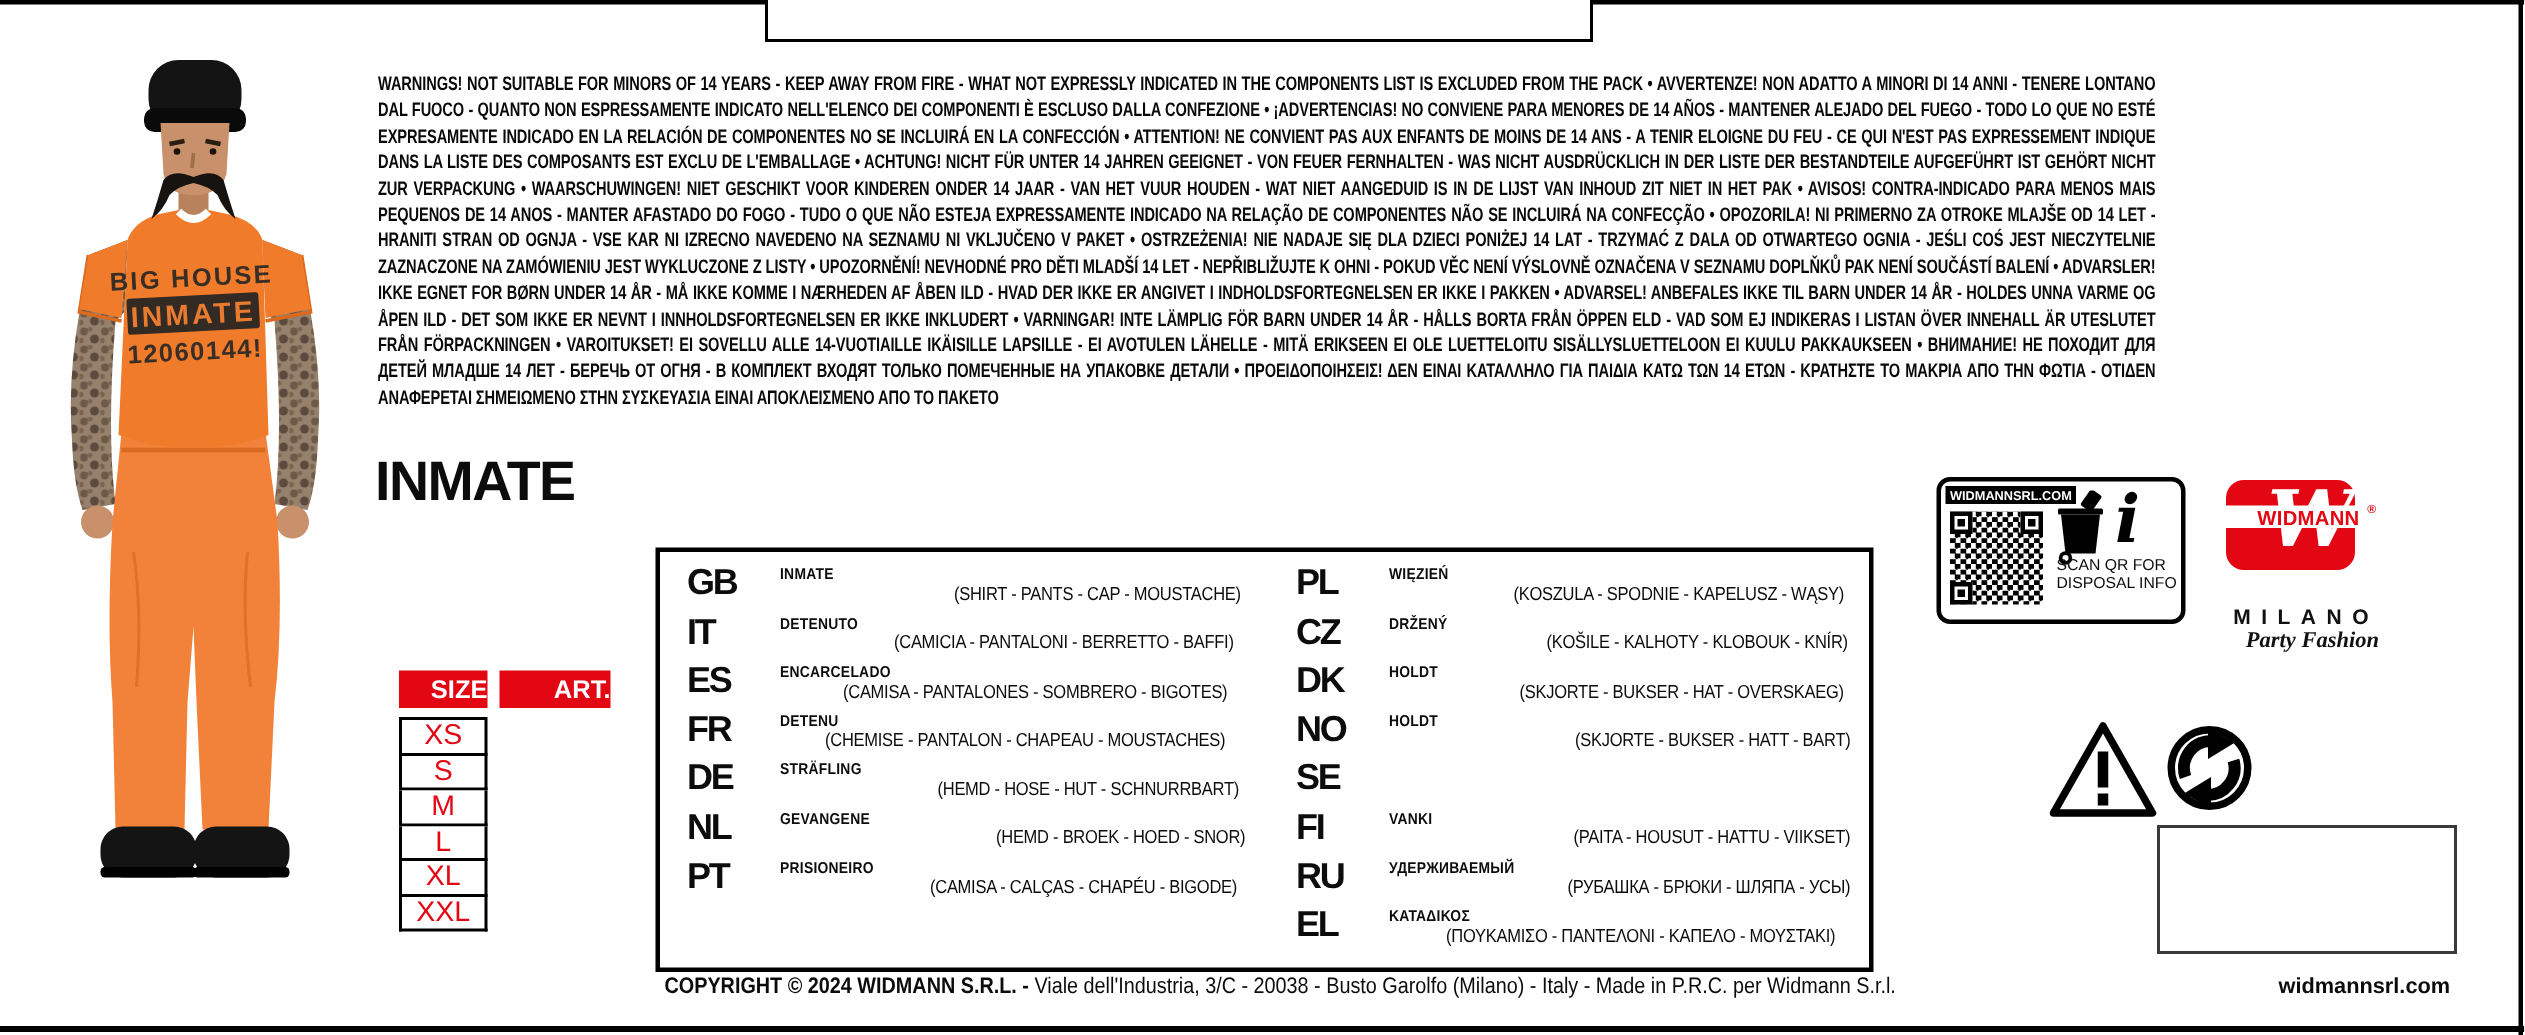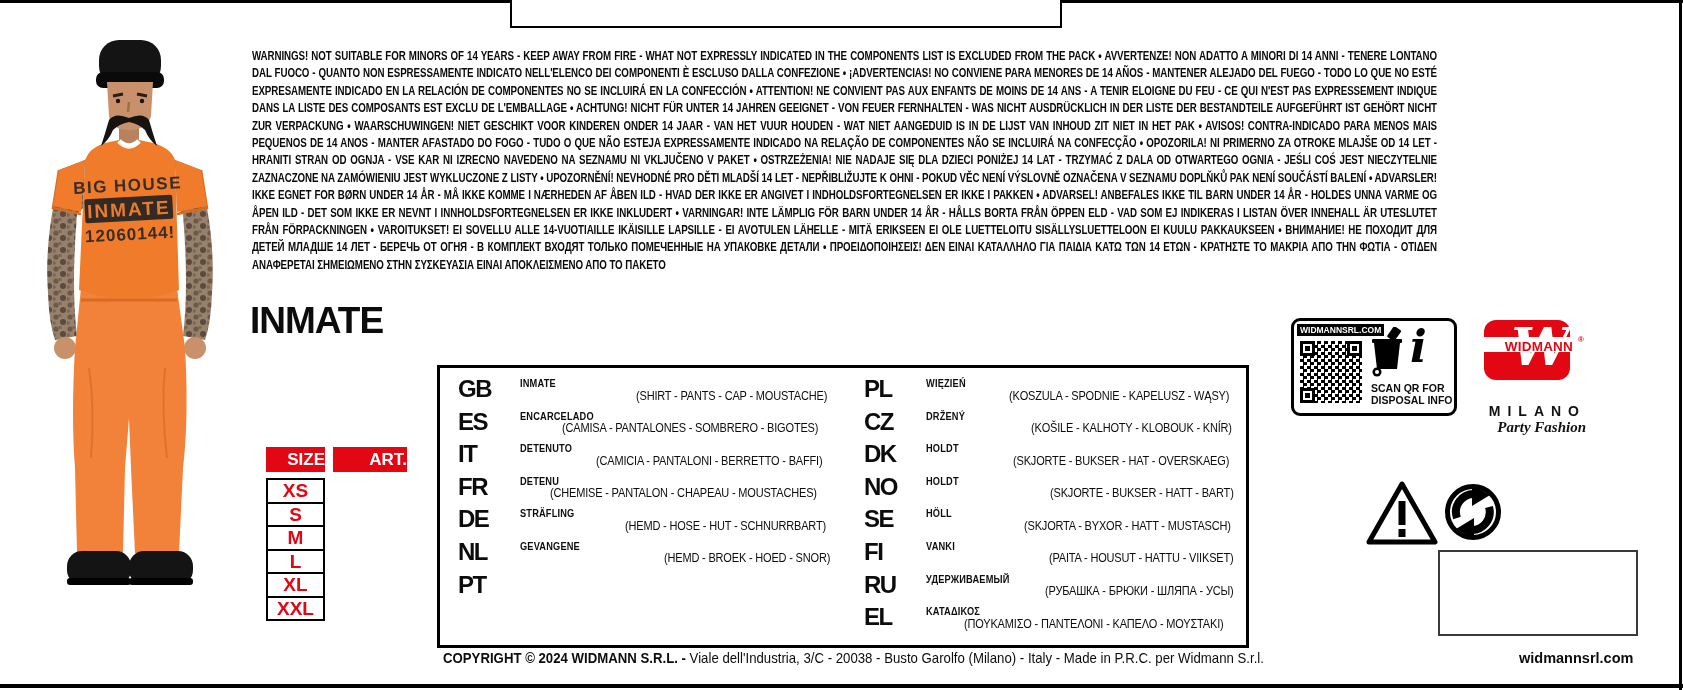--- a/index.html
+++ b/index.html
@@ -22,21 +22,21 @@
   
   .title{position:absolute;left:250px;top:300px;font-size:37px;font-weight:bold;letter-spacing:-1px;}
 
   
   .size-col{position:absolute;left:266px;top:447px;width:59px;}
   .art-col{position:absolute;left:333px;top:447px;width:74px;}
   .thead{background:#E30613;color:#fff;font-weight:bold;text-align:right;
          font-size:17px;height:25px;line-height:25px;margin-bottom:6px;}
   .cellstack{border-top:2px solid #000;}
   .cell{border:2px solid #000;border-top:none;text-align:center;height:21.5px;line-height:21.5px;
-        font-size:19px;font-weight:bold;background:#fff;}
+        font-size:19px;font-weight:normal;background:#fff;}
   .cell.size{color:#E30613;}
   .cell.art{color:#111;}
   .cx{display:inline-block;transform:scaleX(0.86);transform-origin:50% 50%;}
 
   
   .comp-box{position:absolute;left:437px;top:325px;width:806px;height:277px;border:3px solid #000;margin-top:40px;}
   .comp-col{position:absolute;top:9px;width:395px;}
   .comp-col.left{left:18px;}
   .comp-col.right{left:424px;}
   .comp-entry{display:flex;align-items:flex-start;height:32.6px;}
@@ -52,21 +52,21 @@
   .qr-site{position:absolute;left:3px;top:3px;background:#000;color:#fff;font-size:8.5px;
            font-weight:bold;padding:1px 3px;letter-spacing:0;}
   .qr{position:absolute;left:6px;top:20px;width:62px;height:62px;
       background:repeating-conic-gradient(#000 0% 25%, #fff 0% 50%) 0 0/7px 7px;}
   .finder{position:absolute;width:15px;height:15px;background:#fff;border:3px solid #000;box-sizing:border-box;}
   .finder::after{content:"";position:absolute;left:2px;top:2px;width:5px;height:5px;background:#000;}
   .f-tl{left:0;top:0;} .f-tr{right:0;top:0;} .f-bl{left:0;bottom:0;}
   .disposal-icon{position:absolute;left:76px;top:6px;}
   .disposal-i{position:absolute;left:116px;top:0px;font-family:"DejaVu Serif",serif;
               font-style:italic;font-weight:bold;font-size:44px;line-height:52px;color:#000;}
-  .disposal-text{position:absolute;left:77px;top:61px;font-size:10.5px;font-weight:bold;line-height:12px;}
+  .disposal-text{position:absolute;left:77px;top:50px;font-size:10.5px;font-weight:normal;line-height:12px;}
 
   
   .brand{position:absolute;left:1468px;top:320px;width:118px;text-align:right;}
   .brand-box{position:relative;width:86px;height:60px;background:#E30613;border-radius:12px;margin:0 auto;}
   .brand-w{position:absolute;left:0;right:0;top:-4px;font-family:"DejaVu Serif",serif;font-style:italic;
            font-weight:bold;font-size:52px;line-height:62px;color:#fff;}
   .brand-band{position:absolute;left:-3px;right:-3px;top:17px;height:15px;background:#fff;}
   .brand-name{font-size:13.5px;font-weight:bold;color:#E30613;line-height:15px;letter-spacing:0.2px;}
   .brand-reg{position:absolute;right:-11px;top:-2px;font-size:8px;color:#E30613;font-weight:bold;}
   .brand-city{margin-top:23px;font-size:14px;font-weight:bold;letter-spacing:7px;text-indent:7px;color:#111;}
@@ -174,34 +174,34 @@
   <div class="comp-box">
     <div class="comp-col left">
       <div class="comp-entry">
         <div class="comp-code">GB</div>
         <div class="comp-text">
             <div class="comp-name"><span class="lcx">INMATE</span></div>
         <div class="comp-items"><span class="lcx">(SHIRT - PANTS - CAP - MOUSTACHE)</span></div>
           </div>
       </div>
       <div class="comp-entry">
+        <div class="comp-code">IT</div>
+        <div class="comp-text">
+            <div class="comp-name"><span class="lcx">DETENUTO</span></div>
+        <div class="comp-items"><span class="lcx">(CAMICIA - PANTALONI - BERRETTO - BAFFI)</span></div>
+          </div>
+      </div>
+      <div class="comp-entry">
         <div class="comp-code">ES</div>
         <div class="comp-text">
             <div class="comp-name"><span class="lcx">ENCARCELADO</span></div>
         <div class="comp-items"><span class="lcx">(CAMISA - PANTALONES - SOMBRERO - BIGOTES)</span></div>
           </div>
       </div>
       <div class="comp-entry">
-        <div class="comp-code">IT</div>
-        <div class="comp-text">
-            <div class="comp-name"><span class="lcx">DETENUTO</span></div>
-        <div class="comp-items"><span class="lcx">(CAMICIA - PANTALONI - BERRETTO - BAFFI)</span></div>
-          </div>
-      </div>
-      <div class="comp-entry">
         <div class="comp-code">FR</div>
         <div class="comp-text">
             <div class="comp-name"><span class="lcx">DETENU</span></div>
         <div class="comp-items"><span class="lcx">(CHEMISE - PANTALON - CHAPEAU - MOUSTACHES)</span></div>
           </div>
       </div>
       <div class="comp-entry">
         <div class="comp-code">DE</div>
         <div class="comp-text">
             <div class="comp-name"><span class="lcx">STRÄFLING</span></div>
@@ -210,20 +210,24 @@
       </div>
       <div class="comp-entry">
         <div class="comp-code">NL</div>
         <div class="comp-text">
             <div class="comp-name"><span class="lcx">GEVANGENE</span></div>
         <div class="comp-items"><span class="lcx">(HEMD - BROEK - HOED - SNOR)</span></div>
           </div>
       </div>
       <div class="comp-entry">
         <div class="comp-code">PT</div>
+        <div class="comp-text">
+            <div class="comp-name"><span class="lcx">PRISIONEIRO</span></div>
+        <div class="comp-items"><span class="lcx">(CAMISA - CALÇAS - CHAPÉU - BIGODE)</span></div>
+          </div>
       </div>
     </div>
     <div class="comp-col right">
       <div class="comp-entry">
         <div class="comp-code">PL</div>
         <div class="comp-text">
             <div class="comp-name"><span class="lcx">WIĘZIEŃ</span></div>
         <div class="comp-items"><span class="lcx">(KOSZULA - SPODNIE - KAPELUSZ - WĄSY)</span></div>
           </div>
       </div>
@@ -243,24 +247,20 @@
       </div>
       <div class="comp-entry">
         <div class="comp-code">NO</div>
         <div class="comp-text">
             <div class="comp-name"><span class="lcx">HOLDT</span></div>
         <div class="comp-items"><span class="lcx">(SKJORTE - BUKSER - HATT - BART)</span></div>
           </div>
       </div>
       <div class="comp-entry">
         <div class="comp-code">SE</div>
-        <div class="comp-text">
-            <div class="comp-name"><span class="lcx">HÖLL</span></div>
-        <div class="comp-items"><span class="lcx">(SKJORTA - BYXOR - HATT - MUSTASCH)</span></div>
-          </div>
       </div>
       <div class="comp-entry">
         <div class="comp-code">FI</div>
         <div class="comp-text">
             <div class="comp-name"><span class="lcx">VANKI</span></div>
         <div class="comp-items"><span class="lcx">(PAITA - HOUSUT - HATTU - VIIKSET)</span></div>
           </div>
       </div>
       <div class="comp-entry">
         <div class="comp-code">RU</div>

